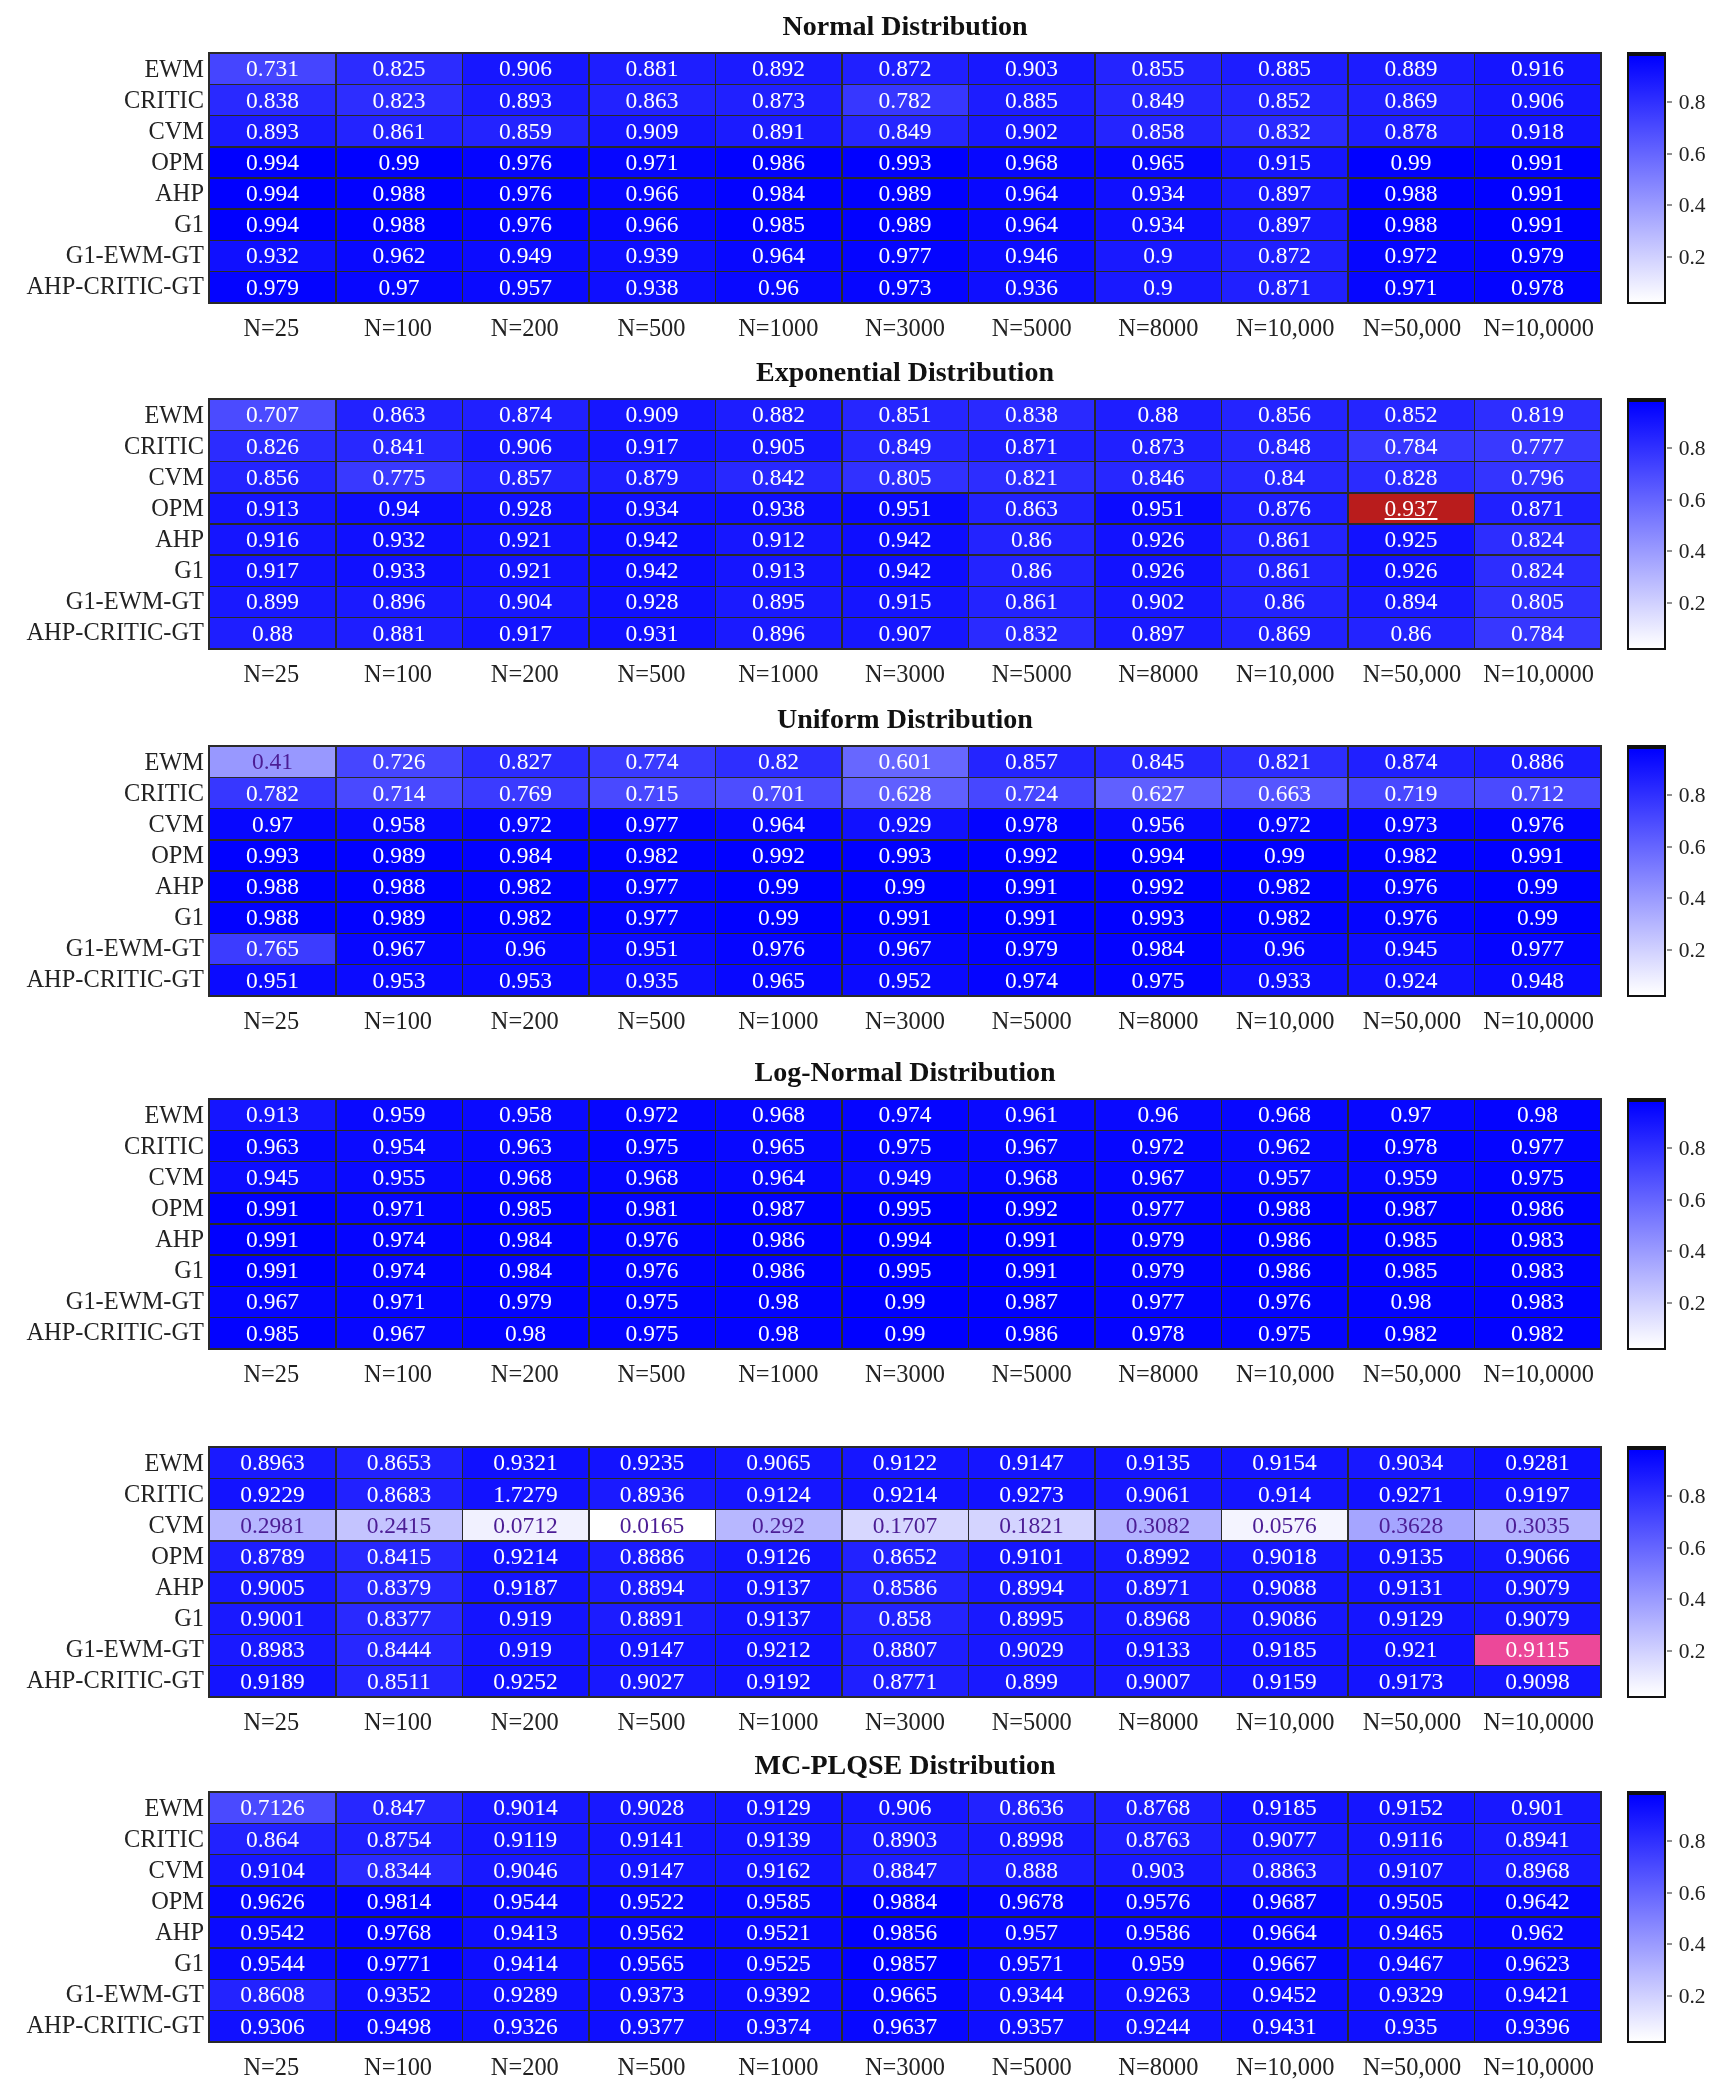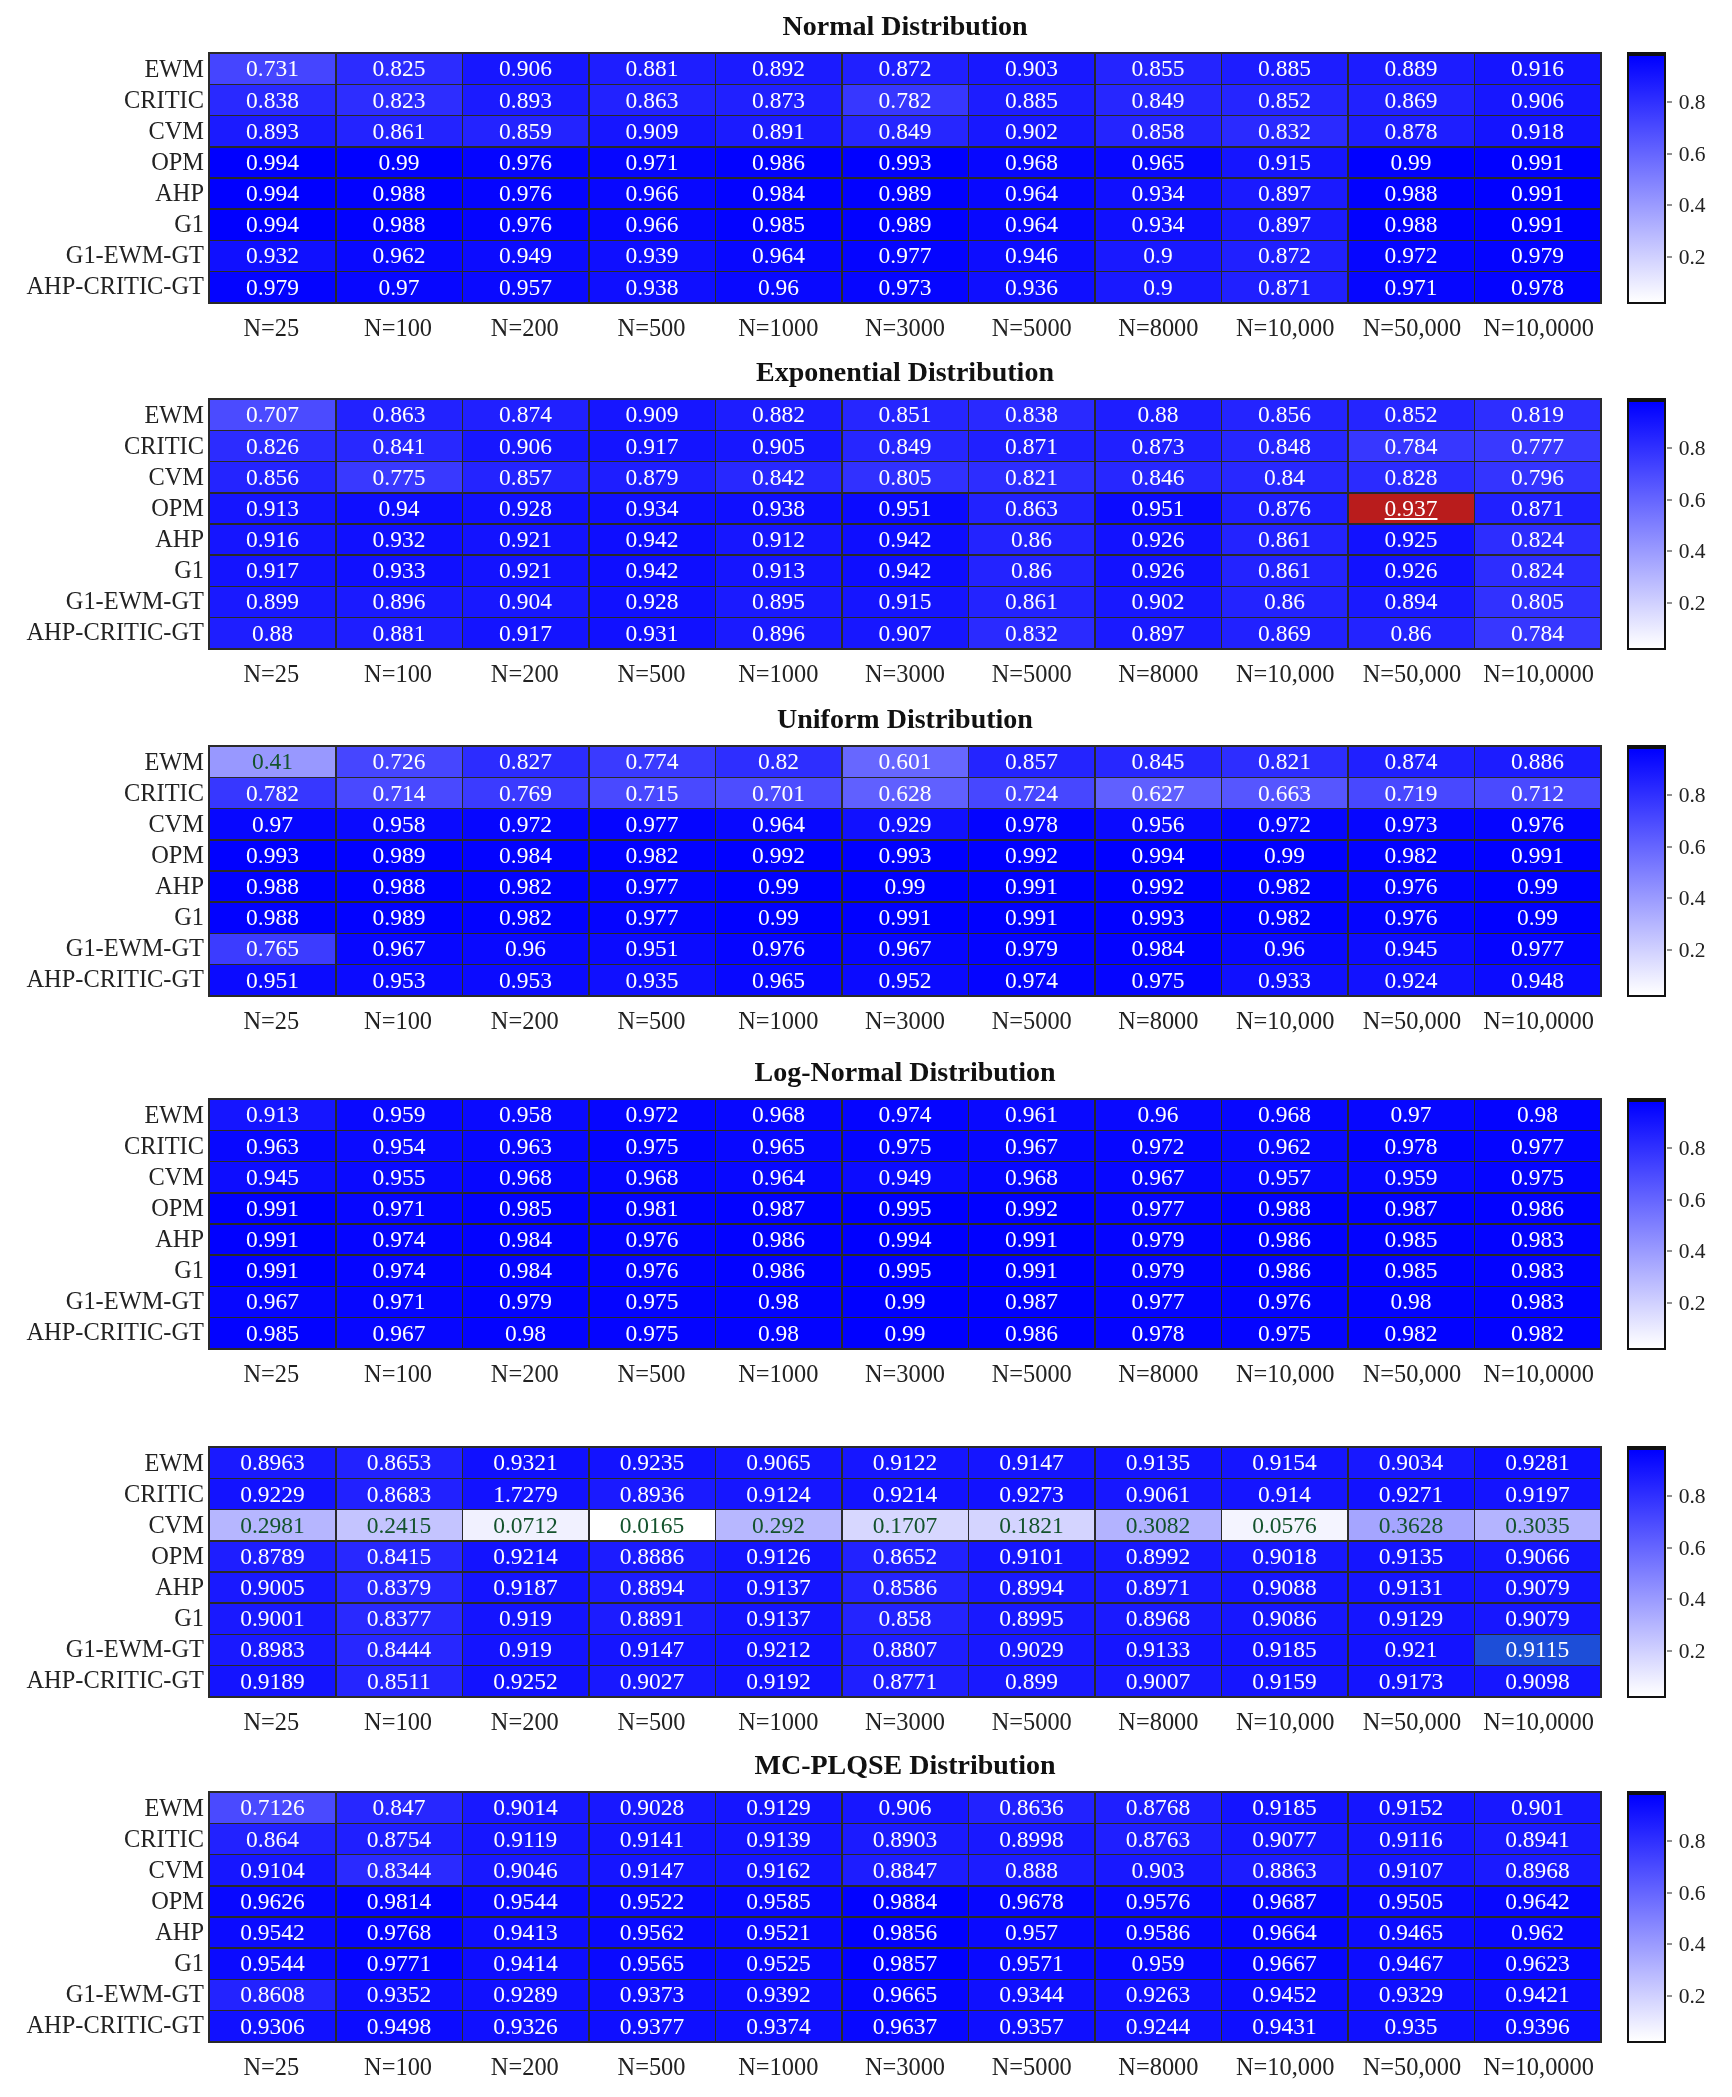--- a/index.html
+++ b/index.html
@@ -7,21 +7,21 @@
          font-family:"Liberation Serif", "DejaVu Serif", serif; color:#111; }
   .panel { position:absolute; left:0; width:1732px; height:342px; }
   .ptitle { position:absolute; left:208px; width:1394px; top:8.8px; text-align:center;
             font-weight:bold; font-size:28px; line-height:34px; }
   .rowlabels { position:absolute; left:0; width:204px; top:53px; }
   .rowlabel { height:31px; line-height:31px; text-align:right; font-size:24.4px; color:#222; }
   .grid { position:absolute; left:208px; top:52px; width:1394px; height:252px;
           border:2.9px solid #2a2a2a; box-sizing:border-box; display:grid;
           grid-template-columns:repeat(11, 1fr); grid-template-rows:repeat(8, 1fr); background:#2a2a2a; gap:1.5px; }
   .cell { display:flex; align-items:center; justify-content:center; font-size:23.5px; color:#ffffff; }
-  .cell.dark { color:#14532d; }
+  .cell.dark { color:#4c1d95; }
   .xlabels { position:absolute; left:208px; width:1394px; top:313px; display:grid; grid-template-columns:repeat(11,1fr); }
   .xlabel { text-align:center; font-size:24.4px; color:#222; line-height:29px; }
   .cbar { position:absolute; left:1627px; top:52px; width:39px; height:252px; box-sizing:border-box;
           border:2.4px solid #111; border-top-width:4.9px;
           background:linear-gradient(to top, #ffffff 0%, #0000ff 100%); }
   .cticks { position:absolute; left:1667px; top:52px; height:252px; width:59px; }
   .ctick { position:absolute; left:0; font-size:21.5px; color:#222; transform:translateY(-50%); display:flex; align-items:center; }
   .ctick::before { content:""; display:inline-block; width:4.9px; height:1.5px; background:#222; margin-right:6.8px; }
 </style>
 </head>
@@ -601,21 +601,21 @@
         <div class="cell" style="background: rgb(25, 25, 255);">0.8983</div>
         <div class="cell" style="background: rgb(39, 39, 255);">0.8444</div>
         <div class="cell" style="background: rgb(20, 20, 255);">0.919</div>
         <div class="cell" style="background: rgb(21, 21, 255);">0.9147</div>
         <div class="cell" style="background: rgb(19, 19, 255);">0.9212</div>
         <div class="cell" style="background: rgb(30, 30, 255);">0.8807</div>
         <div class="cell" style="background: rgb(24, 24, 255);">0.9029</div>
         <div class="cell" style="background: rgb(21, 21, 255);">0.9133</div>
         <div class="cell" style="background: rgb(20, 20, 255);">0.9185</div>
         <div class="cell" style="background: rgb(19, 19, 255);">0.921</div>
-        <div class="cell" style="background: #1d4ed8;">0.9115</div>
+        <div class="cell" style="background: #ec4899;">0.9115</div>
         <div class="cell" style="background: rgb(20, 20, 255);">0.9189</div>
         <div class="cell" style="background: rgb(37, 37, 255);">0.8511</div>
         <div class="cell" style="background: rgb(18, 18, 255);">0.9252</div>
         <div class="cell" style="background: rgb(24, 24, 255);">0.9027</div>
         <div class="cell" style="background: rgb(20, 20, 255);">0.9192</div>
         <div class="cell" style="background: rgb(31, 31, 255);">0.8771</div>
         <div class="cell" style="background: rgb(25, 25, 255);">0.899</div>
         <div class="cell" style="background: rgb(25, 25, 255);">0.9007</div>
         <div class="cell" style="background: rgb(21, 21, 255);">0.9159</div>
         <div class="cell" style="background: rgb(20, 20, 255);">0.9173</div>

